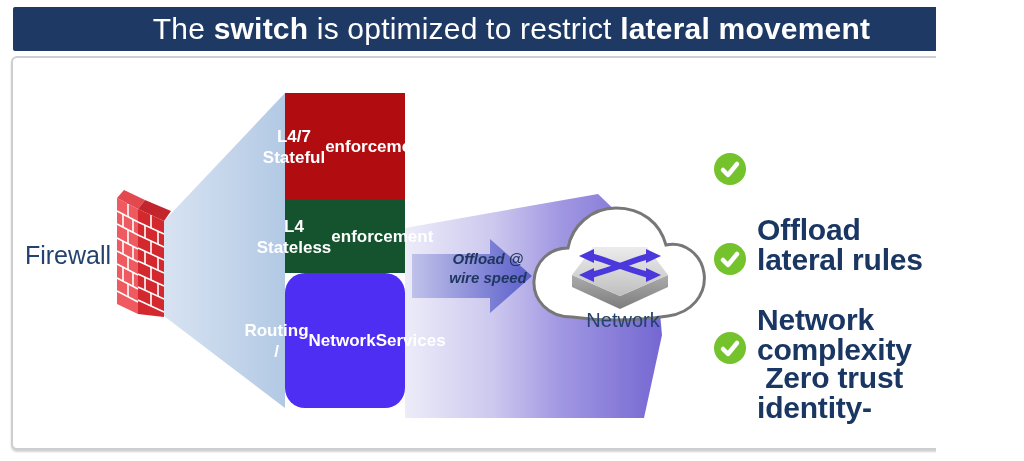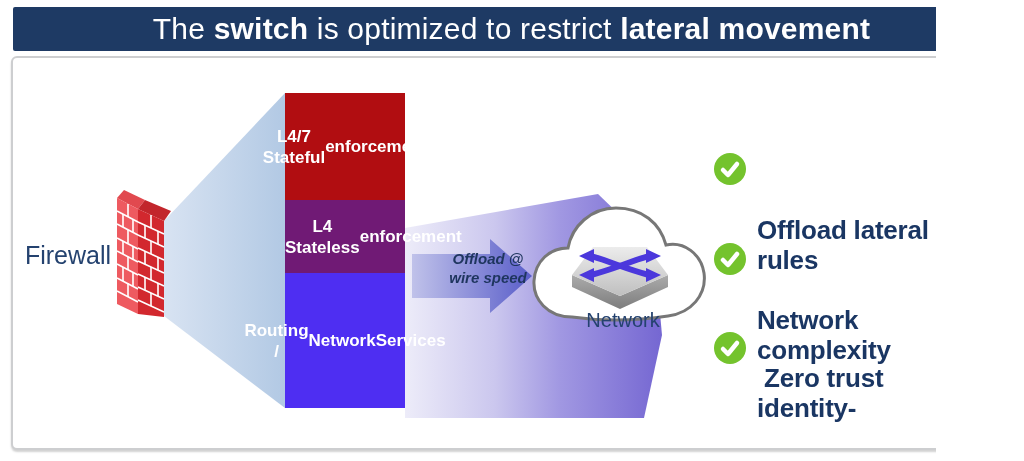--- a/index.html
+++ b/index.html
@@ -16,31 +16,31 @@
 
   .fw-label{position:absolute;left:20px;top:241px;width:96px;text-align:center;
             color:#24426f;font-size:25px;}
 
   .stack{position:absolute;left:285px;top:93px;width:120px;display:flex;flex-direction:column;}
   .sbox{width:120px;display:flex;flex-direction:row;align-items:center;justify-content:center;
         color:#fff;font-weight:bold;font-size:17px;line-height:21px;text-align:center;}
   .sbox span{display:block;}
   .sbox1{height:107px;}
   .sbox2{height:73px;}
-  .sbox3{height:135px;}
+  .sbox3{height:135px;border-radius:20px;}
 
   .arrow-text{position:absolute;left:408px;top:249px;width:88px;text-align:center;
               color:#1e355e;font-size:15px;font-weight:bold;font-style:italic;line-height:19px;margin-left:36px;}
 
   .net-label{position:absolute;left:560px;top:309px;width:126px;text-align:center;
              color:#24426f;font-size:20px;}
 
   .check{position:absolute;width:32px;height:32px;border-radius:50%;background:#74c32d;
          display:flex;align-items:center;justify-content:center;}
-  .benefit{position:absolute;color:#1a3663;font-weight:bold;font-size:26px;line-height:30px;
+  .benefit{position:absolute;color:#1a3663;font-weight:bold;font-size:30px;line-height:30px;
            letter-spacing:-.2px;white-space:pre-wrap;}
   .benefit span{display:block;}
 </style>
 </head>
 <body>
 
 <div class="stage">
 
   <div class="titlebar">
     <div>
@@ -143,21 +143,21 @@
     </g>
   </svg>
 
   <div class="fw-label">Firewall</div>
 
   <div class="stack">
     <div class="sbox sbox1" style="background-color: rgb(177, 13, 17);">
       <span>L4/7 Stateful</span>
       <span>enforcement</span>
     </div>
-    <div class="sbox sbox2" style="background-color: #701a75; justify-content: space-between;">
+    <div class="sbox sbox2" style="background-color: #14532d;">
       <span>L4 Stateless</span>
       <span>enforcement</span>
     </div>
     <div class="sbox sbox3" style="background-color: rgb(78, 46, 242);">
       <span>Routing /</span>
       <span>Network</span>
       <span>Services</span>
     </div>
   </div>
 

